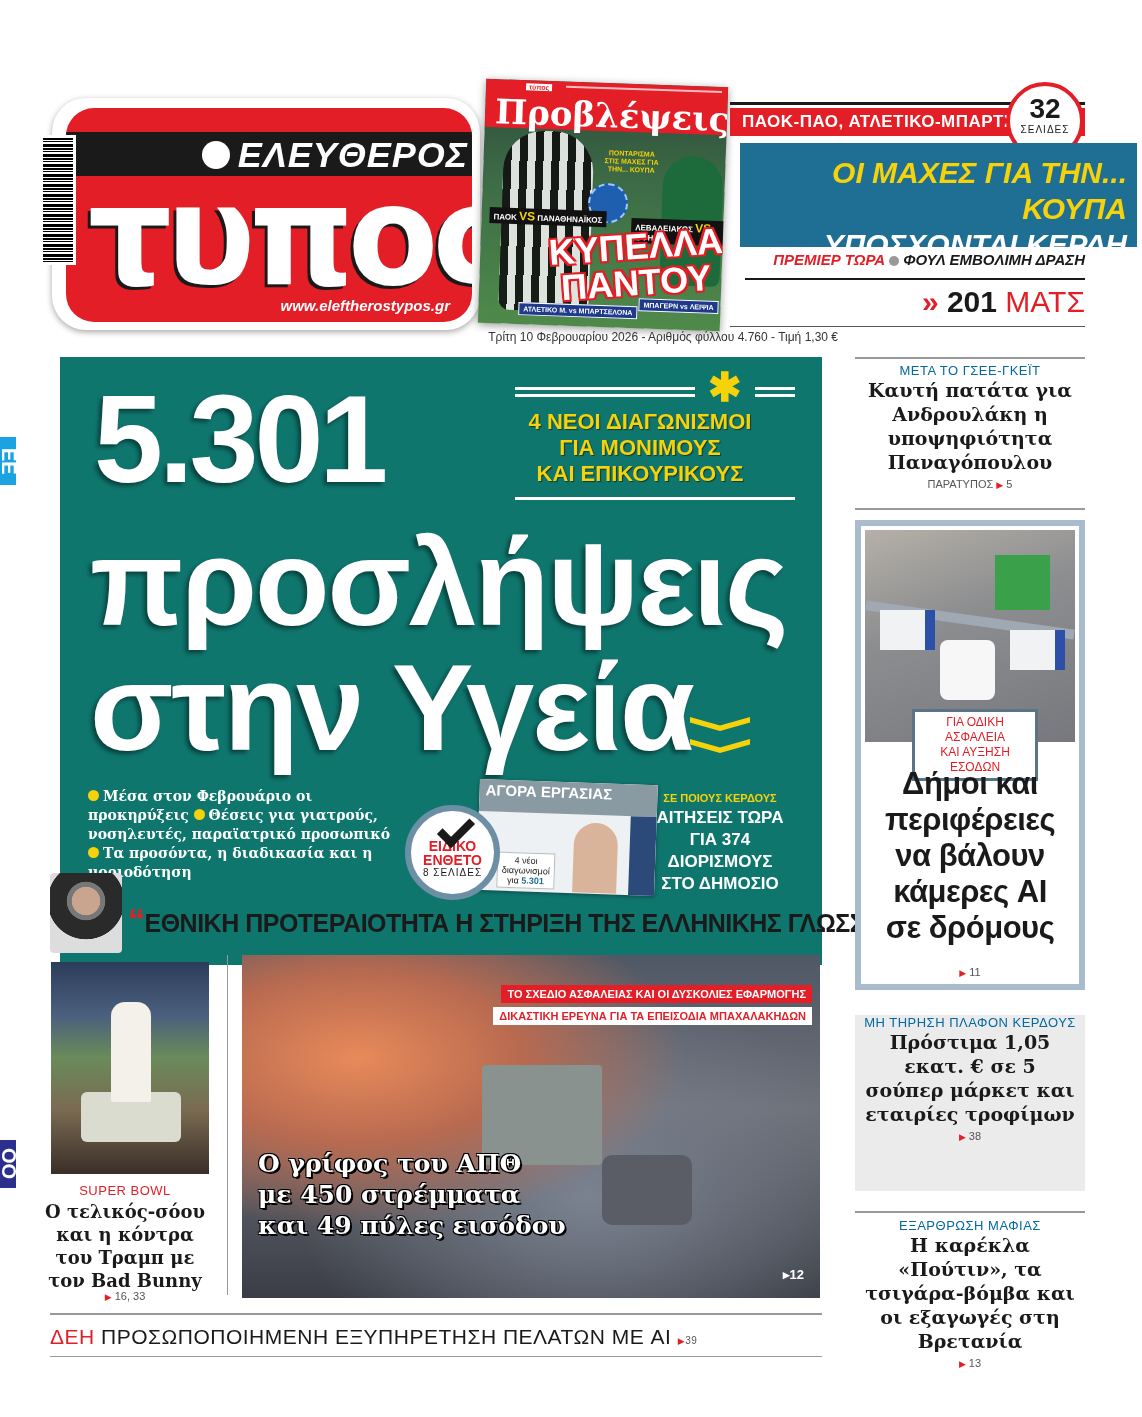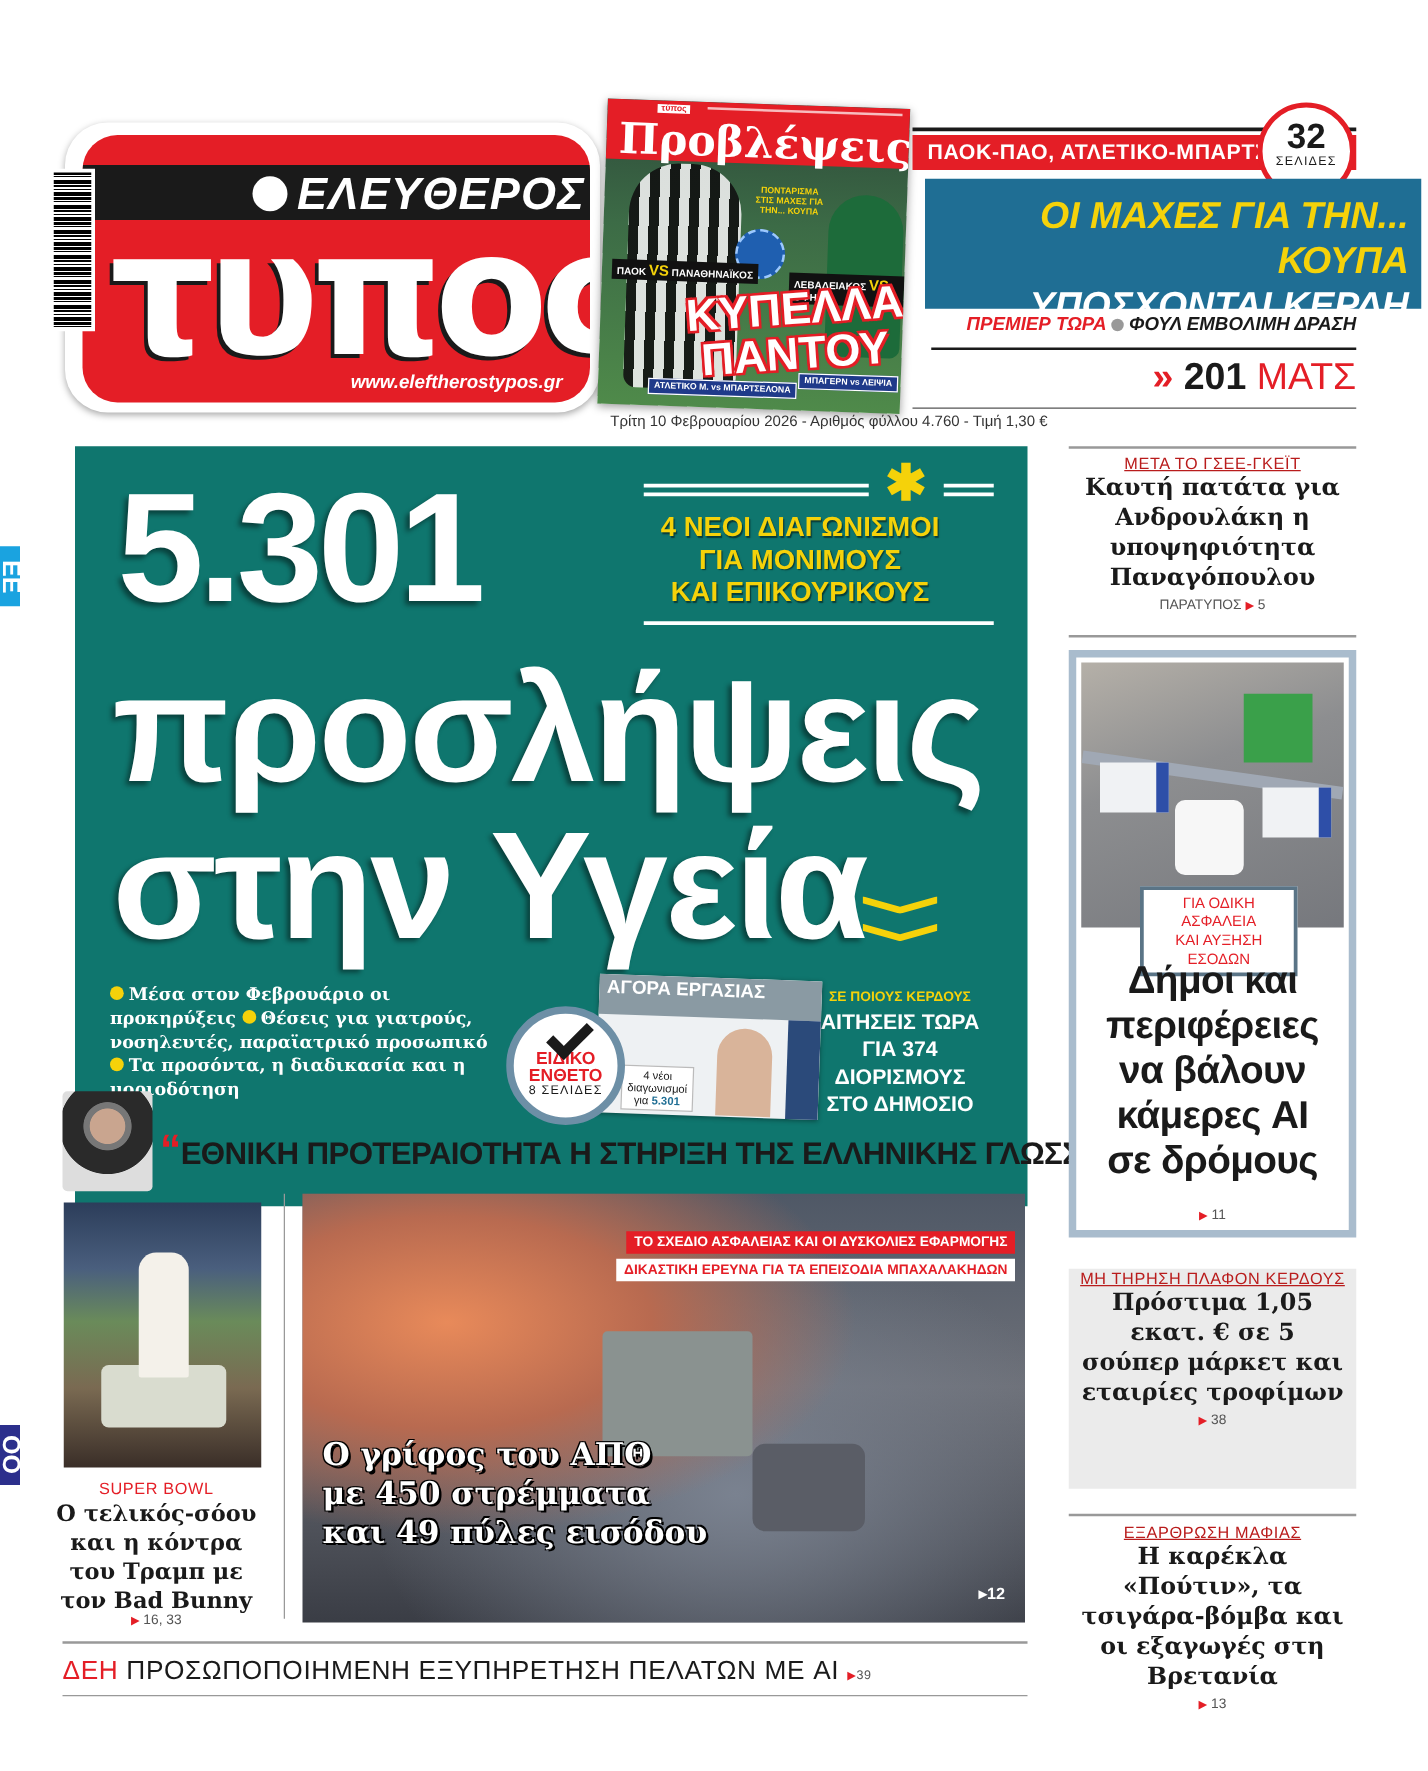--- a/index.html
+++ b/index.html
@@ -123,21 +123,21 @@
     text-shadow: 2px 2px 0 #000, -1px -1px 0 #000, 1px -1px 0 #000, -1px 1px 0 #000; }
   .riot-pg { position: absolute; right: 16px; top: 312px; color: #fff; font-weight: 700; font-size: 13px; }
 
   
   .hrule { height: 2px; background: #999; }
   .deh { left: 50px; top: 1324px; width: 780px; font-size: 21px; line-height: 26px; letter-spacing: 0.5px; white-space: nowrap; }
   .deh .brand { color: #e41e26; }
 
   
   .rc { position: absolute; left: 855px; width: 230px; text-align: center; }
-  .rc-kicker { color: #b91c1c; font-size: 13px; letter-spacing: 0.5px; text-decoration: underline; }
+  .rc-kicker { color: #0369a1; font-size: 13px; letter-spacing: 0.5px; }
   .rc-head { font-weight: 700; font-size: 19px; line-height: 24px; }
   .rc-pg { font-size: 11px; color: #555; margin-top: 4px; }
   .cam-box { left: 855px; top: 520px; width: 230px; height: 470px; background: #a9bccd; padding: 6px; }
   .cam-inner { width: 218px; height: 458px; background: #fff; position: relative; }
   .cam-photo { position: absolute; left: 4px; top: 4px; width: 210px; height: 212px; background: linear-gradient(160deg, #b5b0a8 0%, #8d8e90 40%, #76787d 100%); overflow: hidden; }
   .cam-truck { position: absolute; left: 130px; top: 25px; width: 55px; height: 55px; background: #3aa04a; }
   .cam-pole { position: absolute; left: 0; top: 85px; width: 210px; height: 10px; background: #a0a8b4; transform: rotate(8deg); }
   .cam-box1 { position: absolute; left: 15px; top: 80px; width: 55px; height: 40px; background: #f0f2f4; border-right: 10px solid #2e4fa8; }
   .cam-box2 { position: absolute; left: 145px; top: 100px; width: 55px; height: 40px; background: #f0f2f4; border-right: 10px solid #2e4fa8; }
   .cam-car { position: absolute; left: 75px; top: 110px; width: 55px; height: 60px; background: #f7f7f7; border-radius: 8px; }

